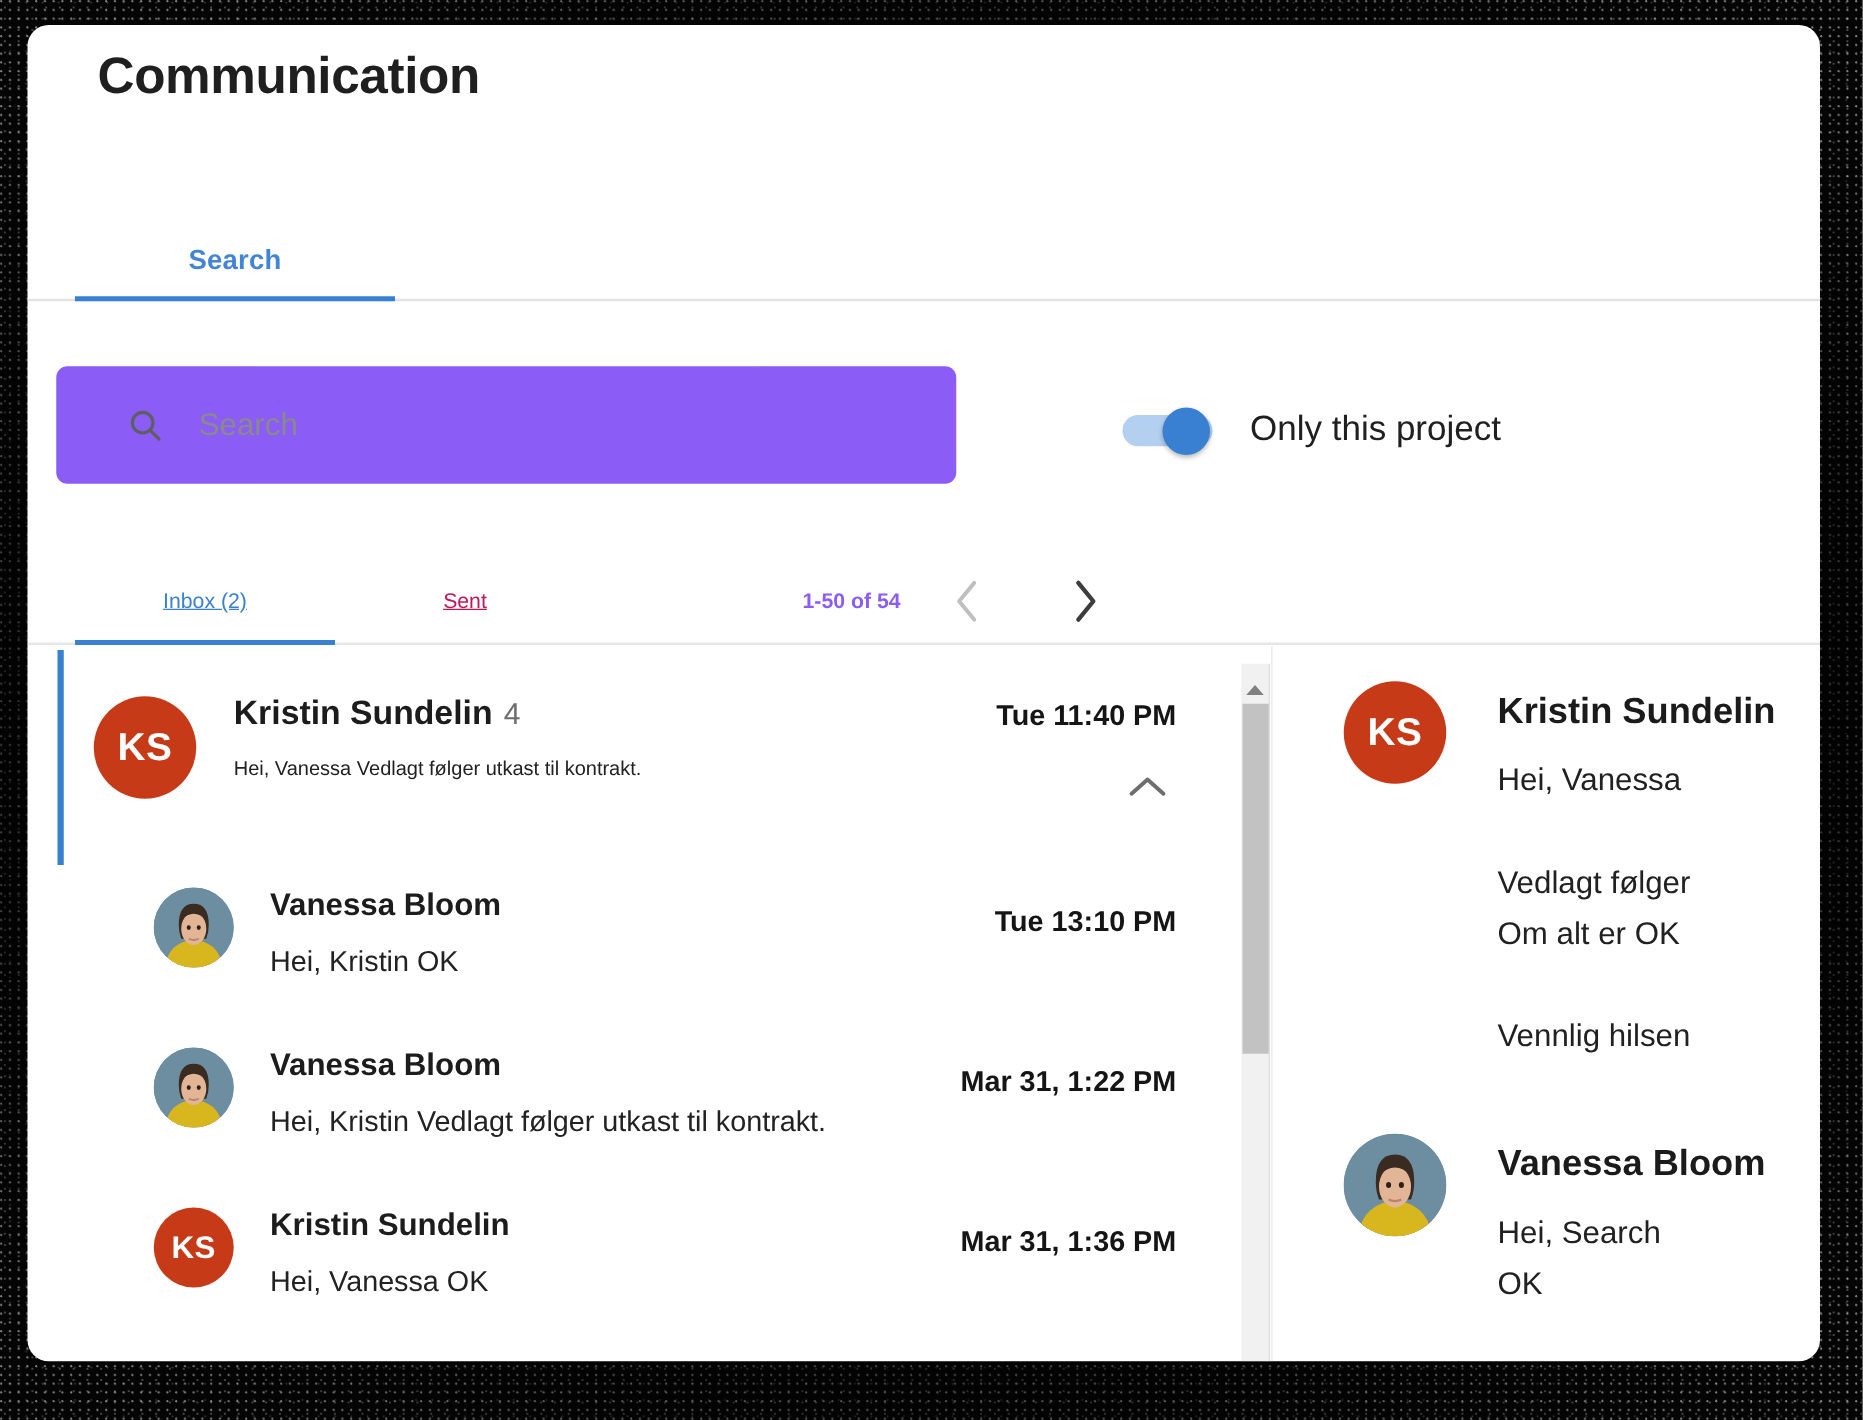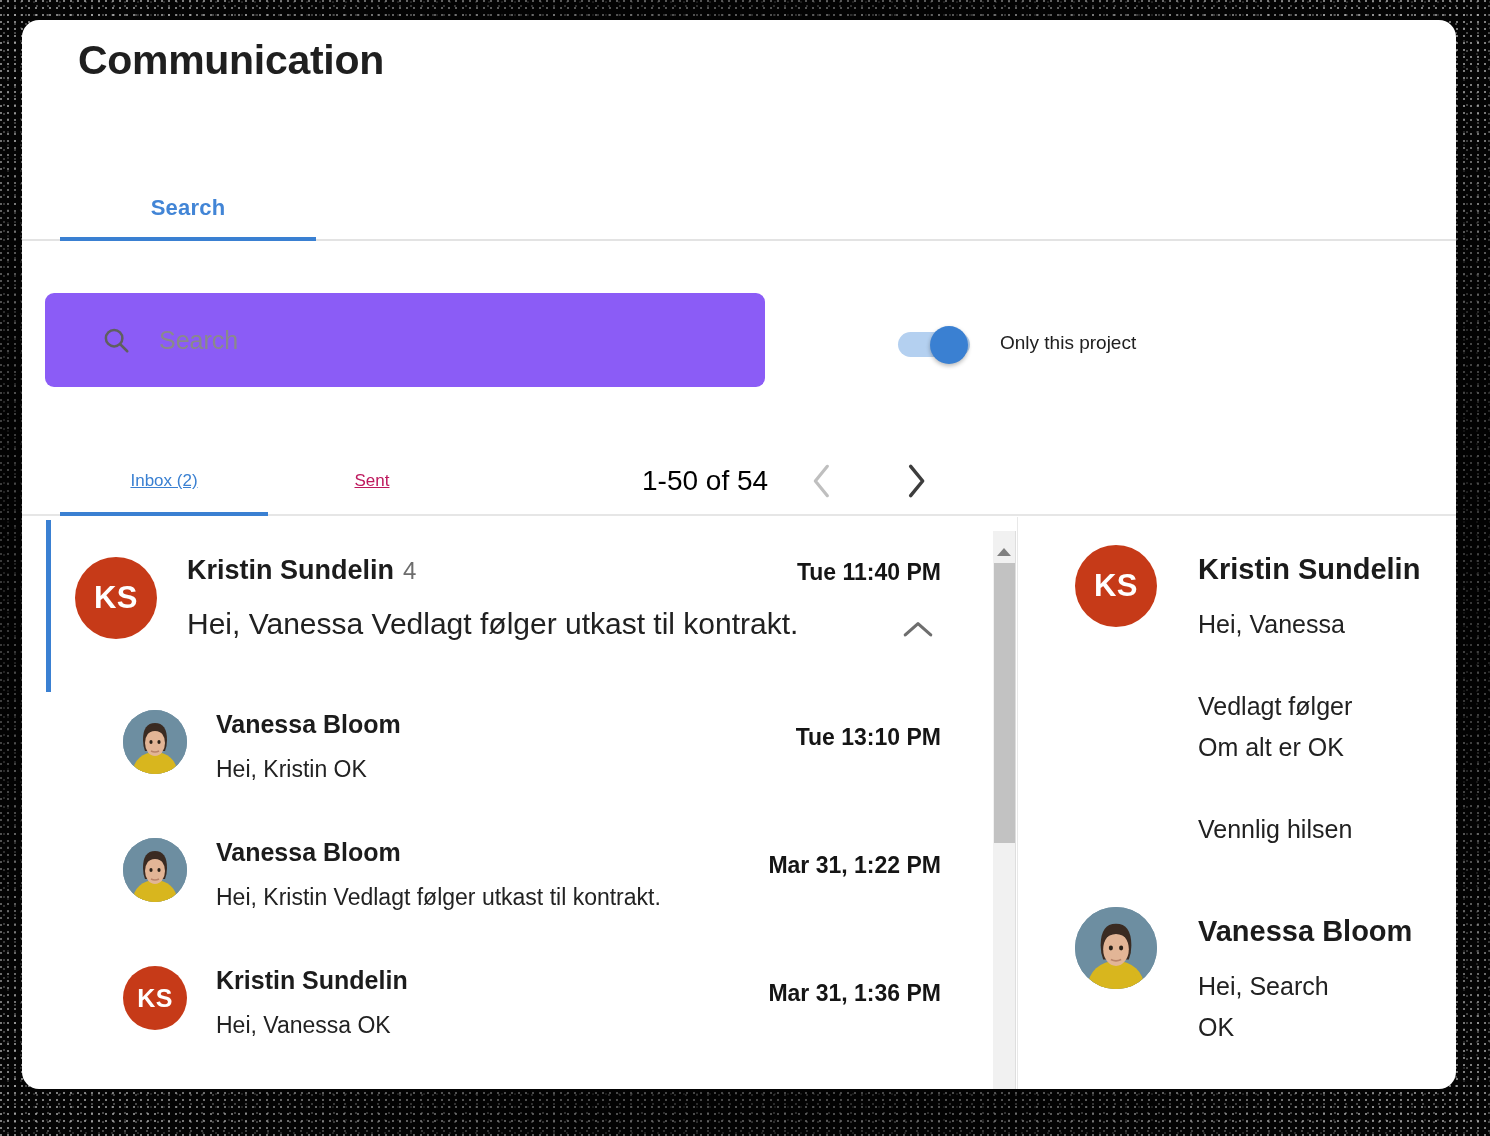--- a/index.html
+++ b/index.html
@@ -161,21 +161,21 @@
     left: 32px;
     top: -3px;
     width: 38px;
     height: 38px;
     border-radius: 50%;
     background: #3a80d2;
     box-shadow: 0 2px 4px rgba(0,0,0,0.28);
   }
   #toggle-label {
     margin-left: 30px;
-    font-size: 19px;
+    font-size: 28px;
     color: #202020;
     white-space: nowrap;
   }
 
   
   #subtabs {
     position: absolute;
     left: 0;
     top: 428px;
     width: 1434px;
@@ -198,23 +198,24 @@
 
   #pagination {
     position: absolute;
     left: 620px;
     top: 0;
     height: 66px;
     display: flex;
     align-items: center;
   }
   #page-range {
-    font-size: 28px;
-    color: #000000;
-    white-space: nowrap;
+    font-size: 17px;
+    color: #8b5cf6;
+    white-space: nowrap;
+    font-weight: bold;
   }
   .chev-btn {
     width: 60px;
     height: 56px;
     display: flex;
     align-items: center;
     justify-content: center;
     cursor: pointer;
   }
   #prev-page-button { margin-left: 24px; }
@@ -290,21 +291,21 @@
   #thread-head .count {
     font-size: 24px;
     font-weight: normal;
     color: #6d6d6d;
     margin-left: 9px;
   }
   #thread-head .preview {
     position: absolute;
     left: 165px;
     top: 70px;
-    font-size: 30px;
+    font-size: 16px;
     color: #212121;
     white-space: nowrap;
   }
   #thread-head .time {
     position: absolute;
     right: 27px;
     top: 22px;
     font-size: 23px;
     font-weight: bold;
     color: #151515;

